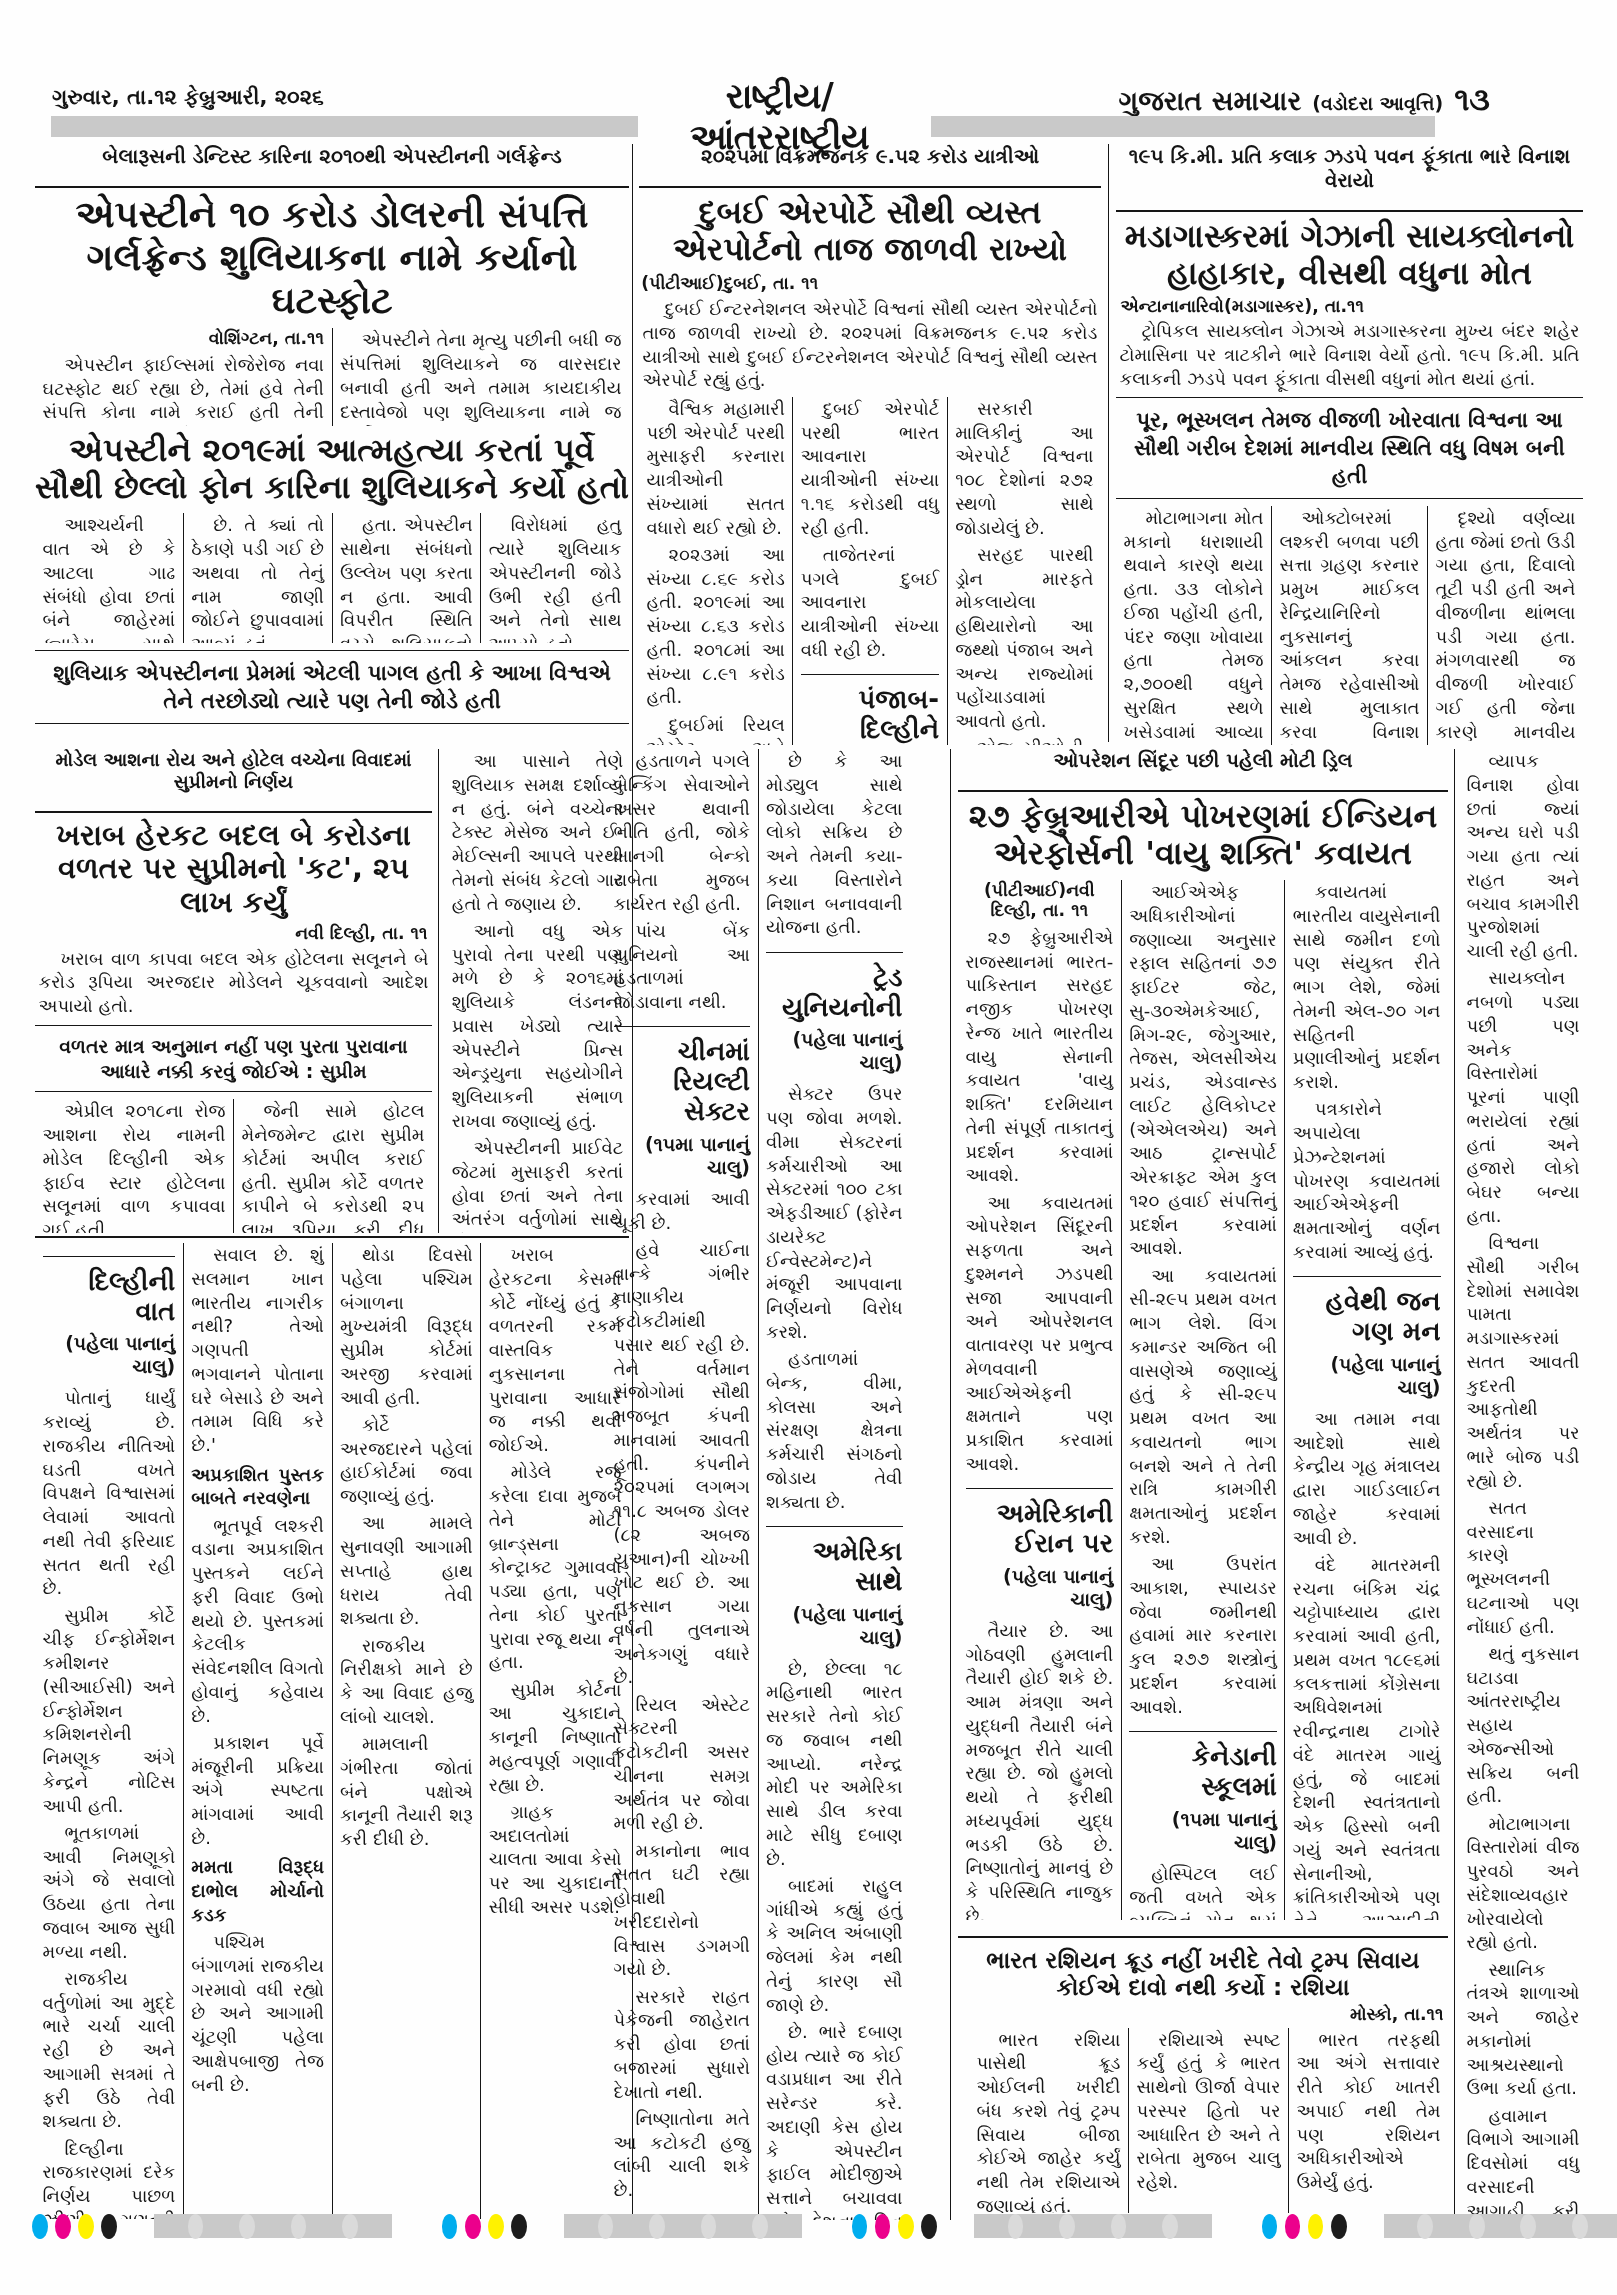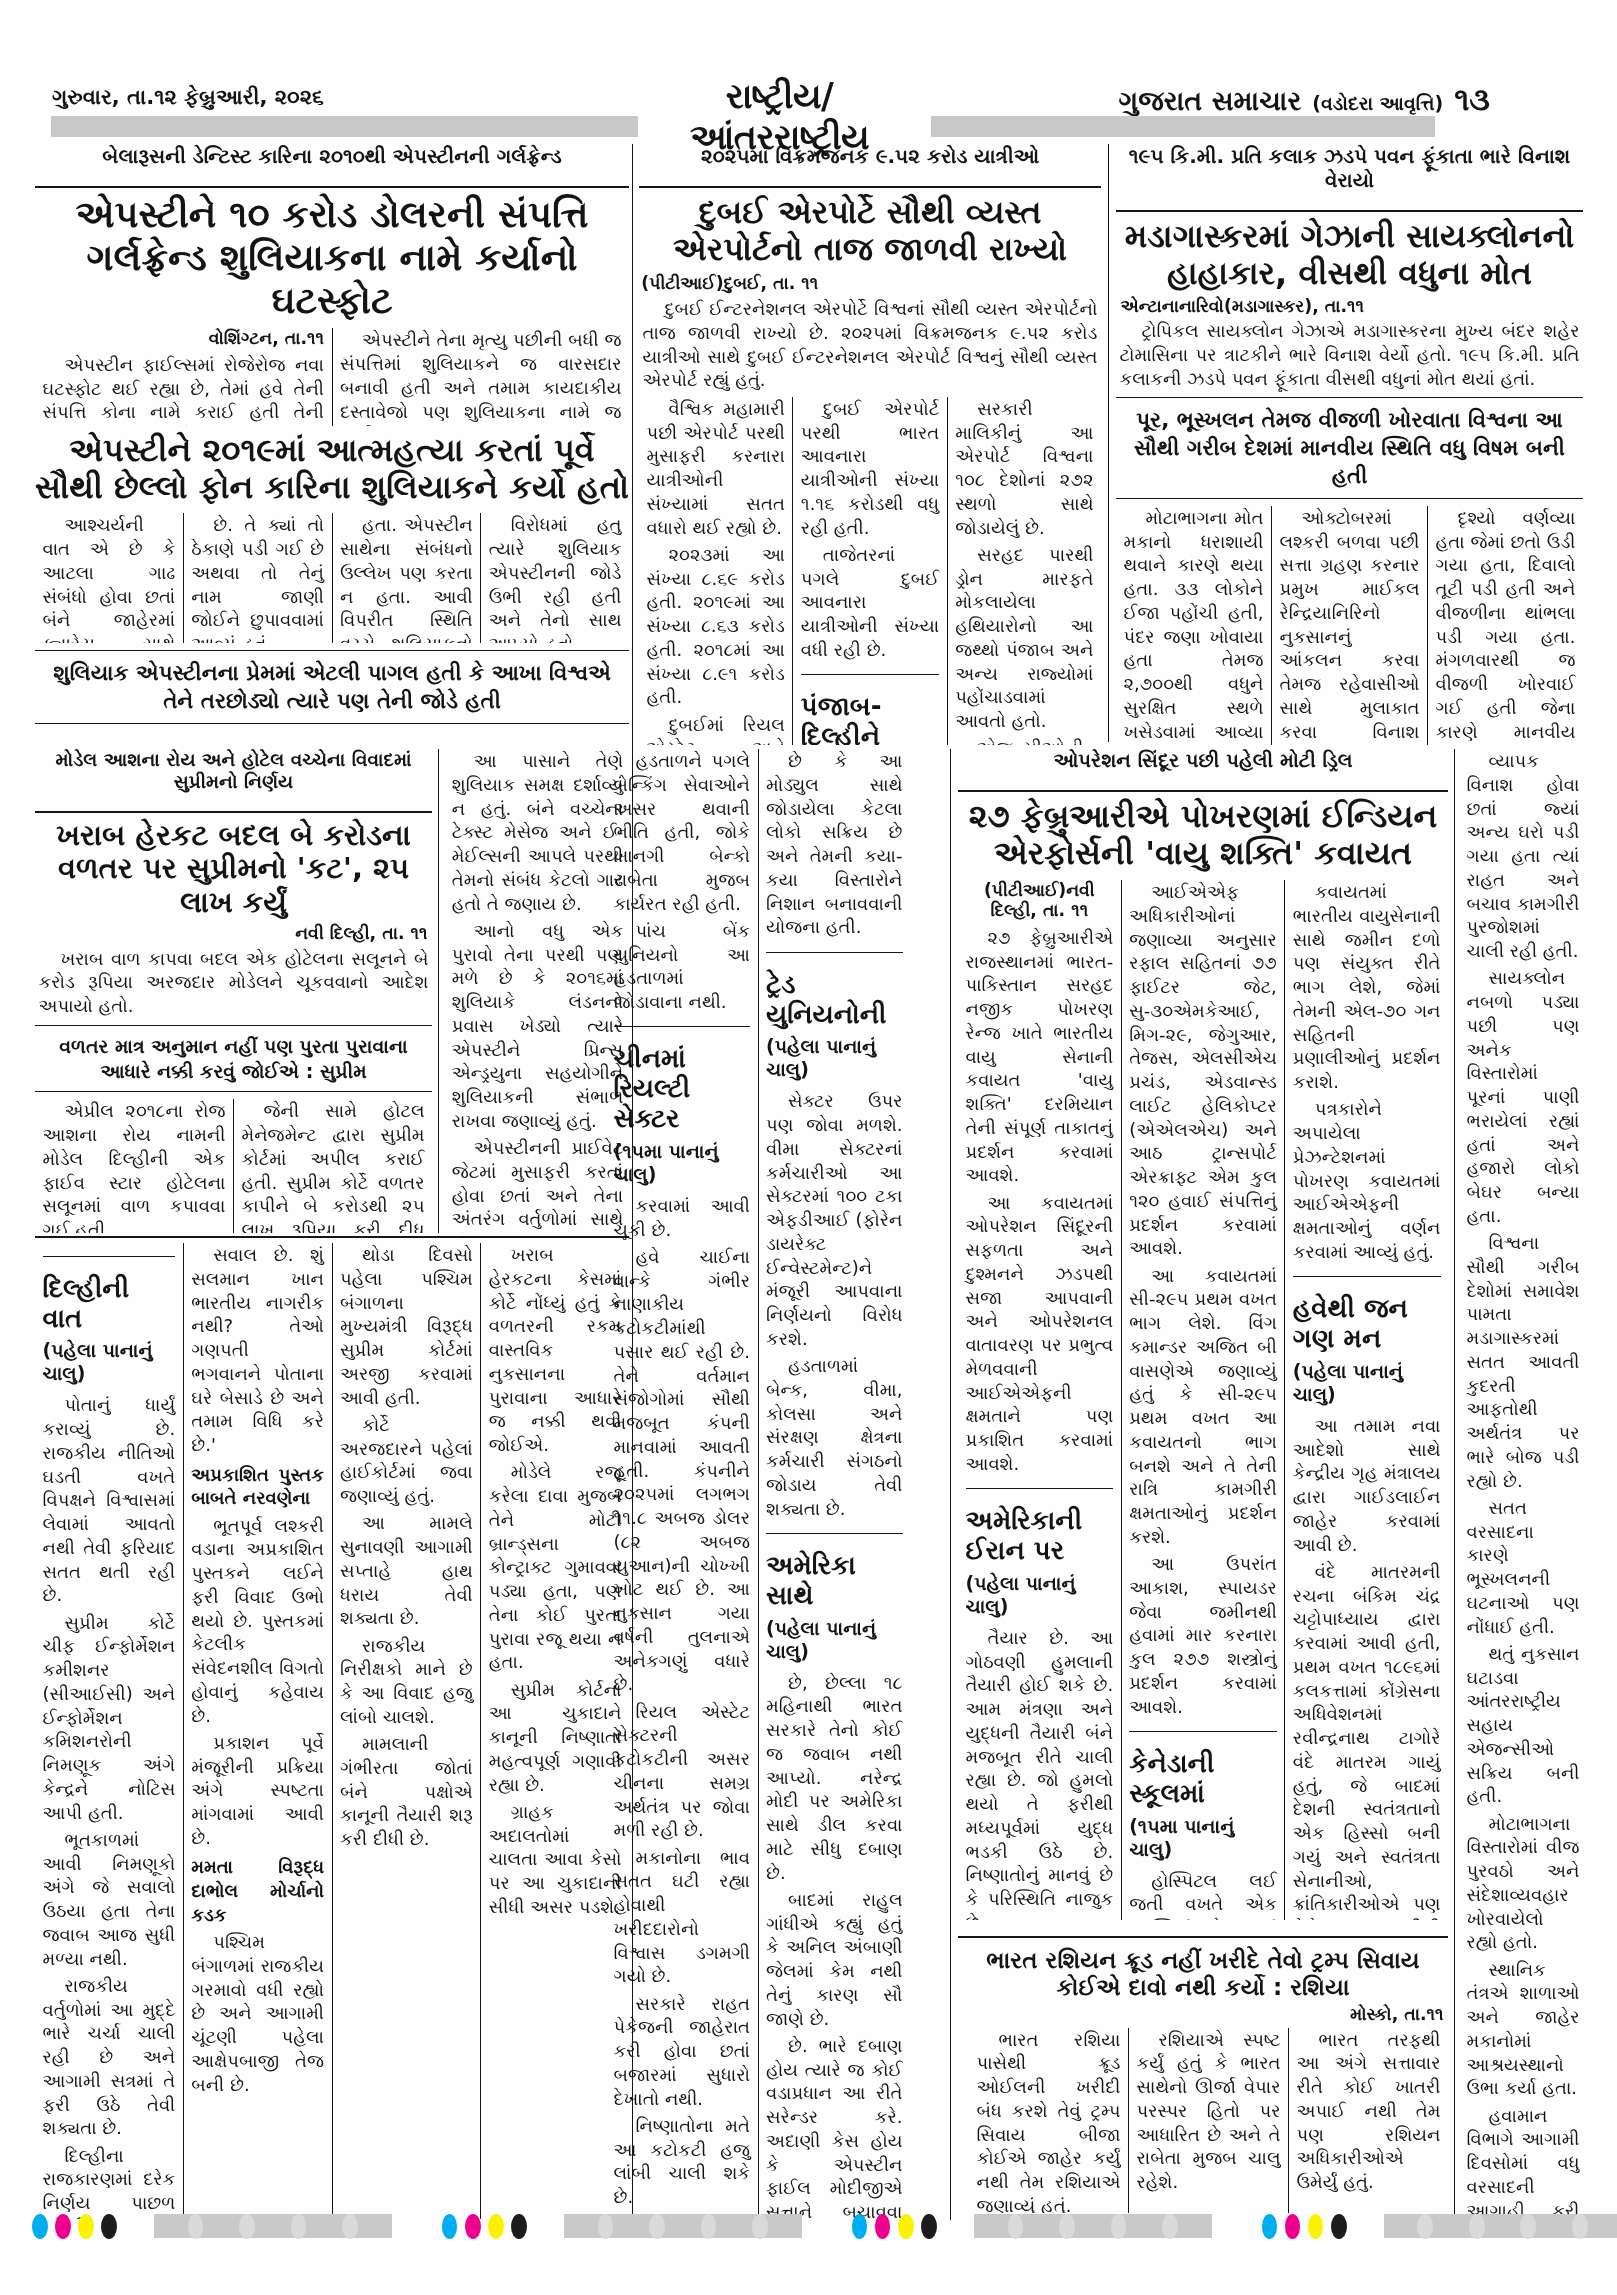--- a/index.html
+++ b/index.html
@@ -30,21 +30,21 @@
   .dateline{font-size:17.3px;font-weight:bold;text-align:right;margin:3.5px 4.6px;}
   .lead{font-size:18px;line-height:1.32;text-align:justify;text-indent:22px;margin:2.3px 3.5px 4.6px;}
   .cols{display:flex;align-items:stretch;}
   .col{flex:1;overflow:hidden;padding:0 7.5px;min-width:0;}
   .col + .col{border-left:1.2px solid #161616;}
   
   .it-p{font-size:18px;line-height:1.32;text-align:justify;text-indent:22px;margin:0 0 3.5px;}
   .it-b{font-size:18px;line-height:1.32;text-align:justify;font-weight:bold;margin:5.8px 0 3.5px;}
   .it-date{font-size:17.3px;font-weight:bold;text-align:right;margin:0 0 4.6px;}
   .it-byline{font-size:17.3px;font-weight:bold;text-align:center;margin:0 0 5.8px;}
-  .it-sec{border-top:1.7px solid #161616;margin:12.7px 0 8px;padding-top:17px;text-align:left;}
+  .it-sec{border-top:1.7px solid #161616;margin:12.7px 0 8px;padding-top:10px;text-align:right;}
   .sec-title{font-size:26px;font-weight:bold;line-height:1.15;}
   .sec-sub{font-size:19px;font-weight:bold;margin-top:5.8px;}
   
   .marks{display:flex;align-items:center;}
   .mark-group{display:flex;align-items:center;margin-right:50px;}
   .dots{display:flex;gap:7.5px;margin-right:37px;}
   .dot{width:15.6px;height:25px;border-radius:50%;}
   .gbar{width:206px;height:24px;display:flex;align-items:center;justify-content:space-around;padding:0 16px;}
 </style>
 </head>

